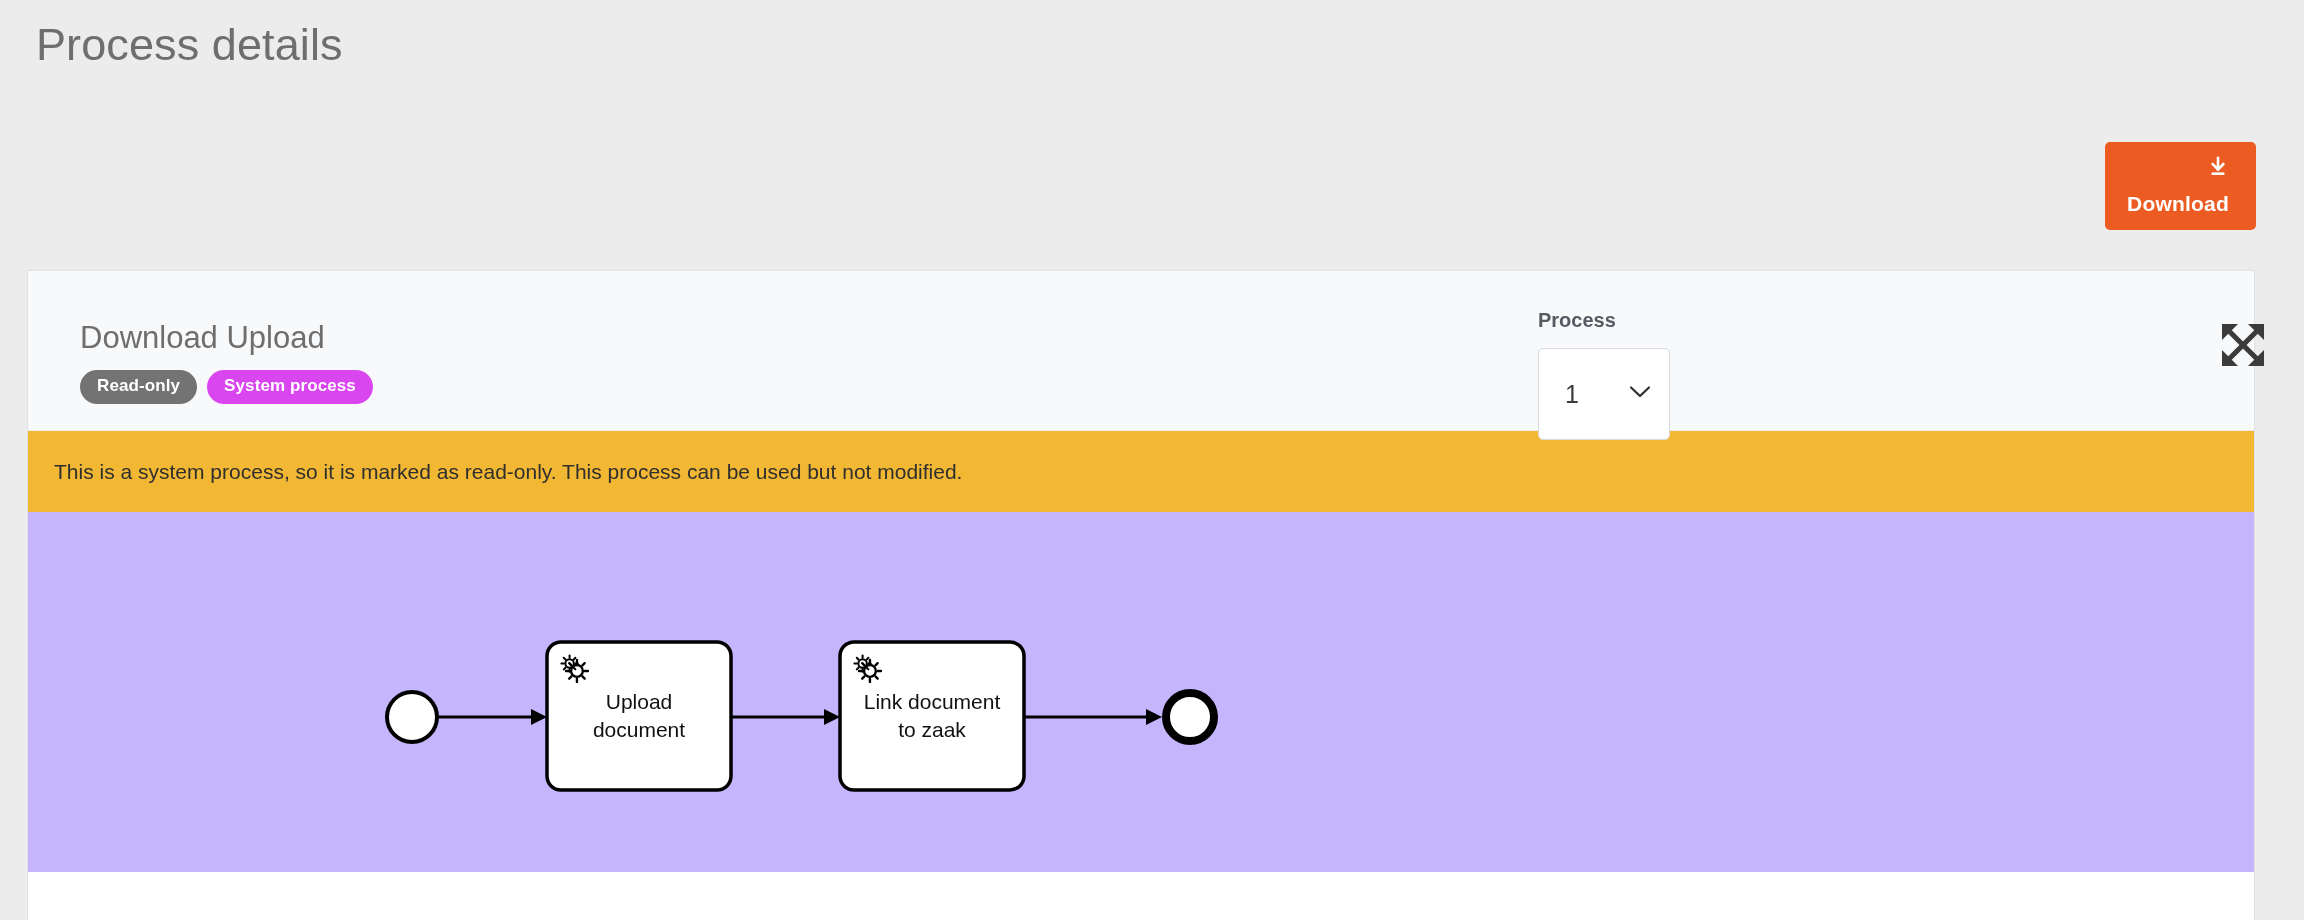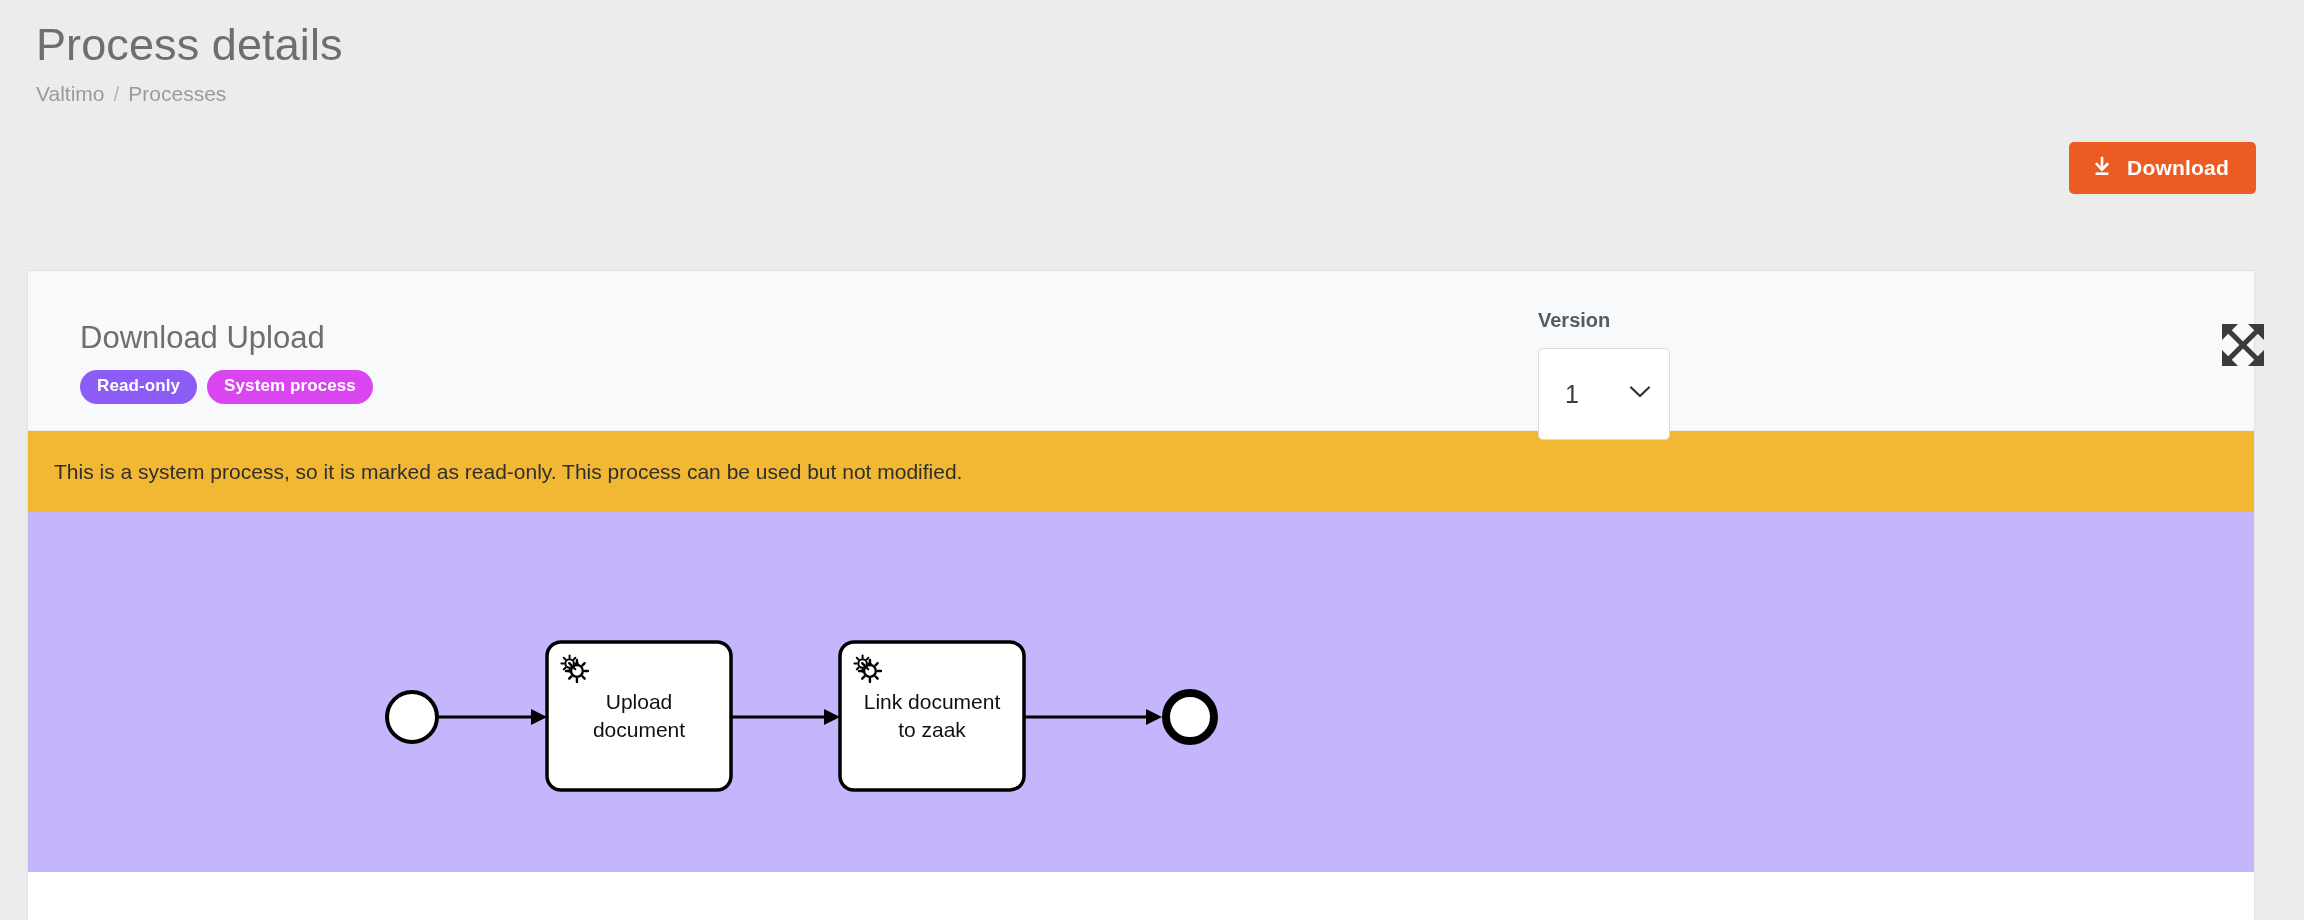--- a/index.html
+++ b/index.html
@@ -41,32 +41,33 @@
   }
 
   
   .action-row {
     position: absolute;
     top: 142px;
     right: 48px;
   }
   .download-btn {
     display: inline-flex;
-    align-items: flex-start;
+    align-items: flex-end;
     gap: 14px;
     background: #EC5B21;
     color: #FFFFFF;
     border: none;
     border-radius: 5px;
     padding: 14px 27px 14px 22px;
     font-size: 21px;
     font-weight: 700;
     font-family: "Liberation Sans", sans-serif;
     cursor: pointer;
     letter-spacing: 0.2px;
+    flex-direction: column;
   }
   .download-btn svg { display: block; }
 
   
   .card {
     position: absolute;
     left: 27px;
     top: 270px;
     width: 2228px;
     bottom: 0;
@@ -102,21 +103,21 @@
   .badge {
     display: inline-block;
     border-radius: 999px;
     color: #FFFFFF;
     font-size: 17px;
     font-weight: 700;
     padding: 6px 17px 7px;
     line-height: 1.2;
     letter-spacing: 0.1px;
   }
-  .badge-readonly { background: #8b5cf6; }
+  .badge-readonly { background: #737373; }
   .badge-system { background: #d946ef; }
 
   .version-block {
     position: absolute;
     left: 1538px;
     top: 308px;
     width: 132px;
   }
   .version-label {
     font-size: 20px;
@@ -179,25 +180,20 @@
     position: absolute;
     left: 0;
     top: 0;
   }
 </style>
 </head>
 <body>
 
 <div class="page-header">
   <h1 class="page-title">Process details</h1>
-  <div class="breadcrumb">
-    <span>Valtimo</span>
-    <span class="crumb-sep">/</span>
-    <span>Processes</span>
-  </div>
 </div>
 
 <div class="action-row">
   <button class="download-btn">
     <span>
       <svg width="22" height="22" viewBox="0 0 22 22" aria-hidden="true">
         <path d="M11 2 L11 12.2 M11 13.6 L5.8 8.2 M11 13.6 L16.2 8.2" stroke="#FFFFFF" stroke-width="2.6" fill="none" stroke-linecap="square"></path>
         <rect x="4.6" y="16.4" width="12.8" height="2.6" fill="#FFFFFF"></rect>
       </svg>
     </span>
@@ -276,21 +272,21 @@
         <line x1="996" y1="205" x2="1118" y2="205" stroke="#000000" stroke-width="3"></line>
         <polygon points="1118,197 1134,205 1118,213" fill="#000000"></polygon>
       </g>
 
       <circle cx="1162" cy="205" r="24" fill="#FFFFFF" stroke="#000000" stroke-width="8"></circle>
     </svg>
   </div>
 </div>
 
 <div class="version-block">
-  <div class="version-label">Version</div>
+  <div class="version-label">Process</div>
   <div class="version-select">
     <span class="value">1</span>
     <span class="chev">
       <svg width="22" height="14" viewBox="0 0 22 14" aria-hidden="true">
         <path d="M2 2.5 L11 11 L20 2.5" stroke="#2F2F2F" stroke-width="2.2" fill="none" stroke-linecap="round" stroke-linejoin="round"></path>
       </svg>
     </span>
   </div>
 </div>
 

